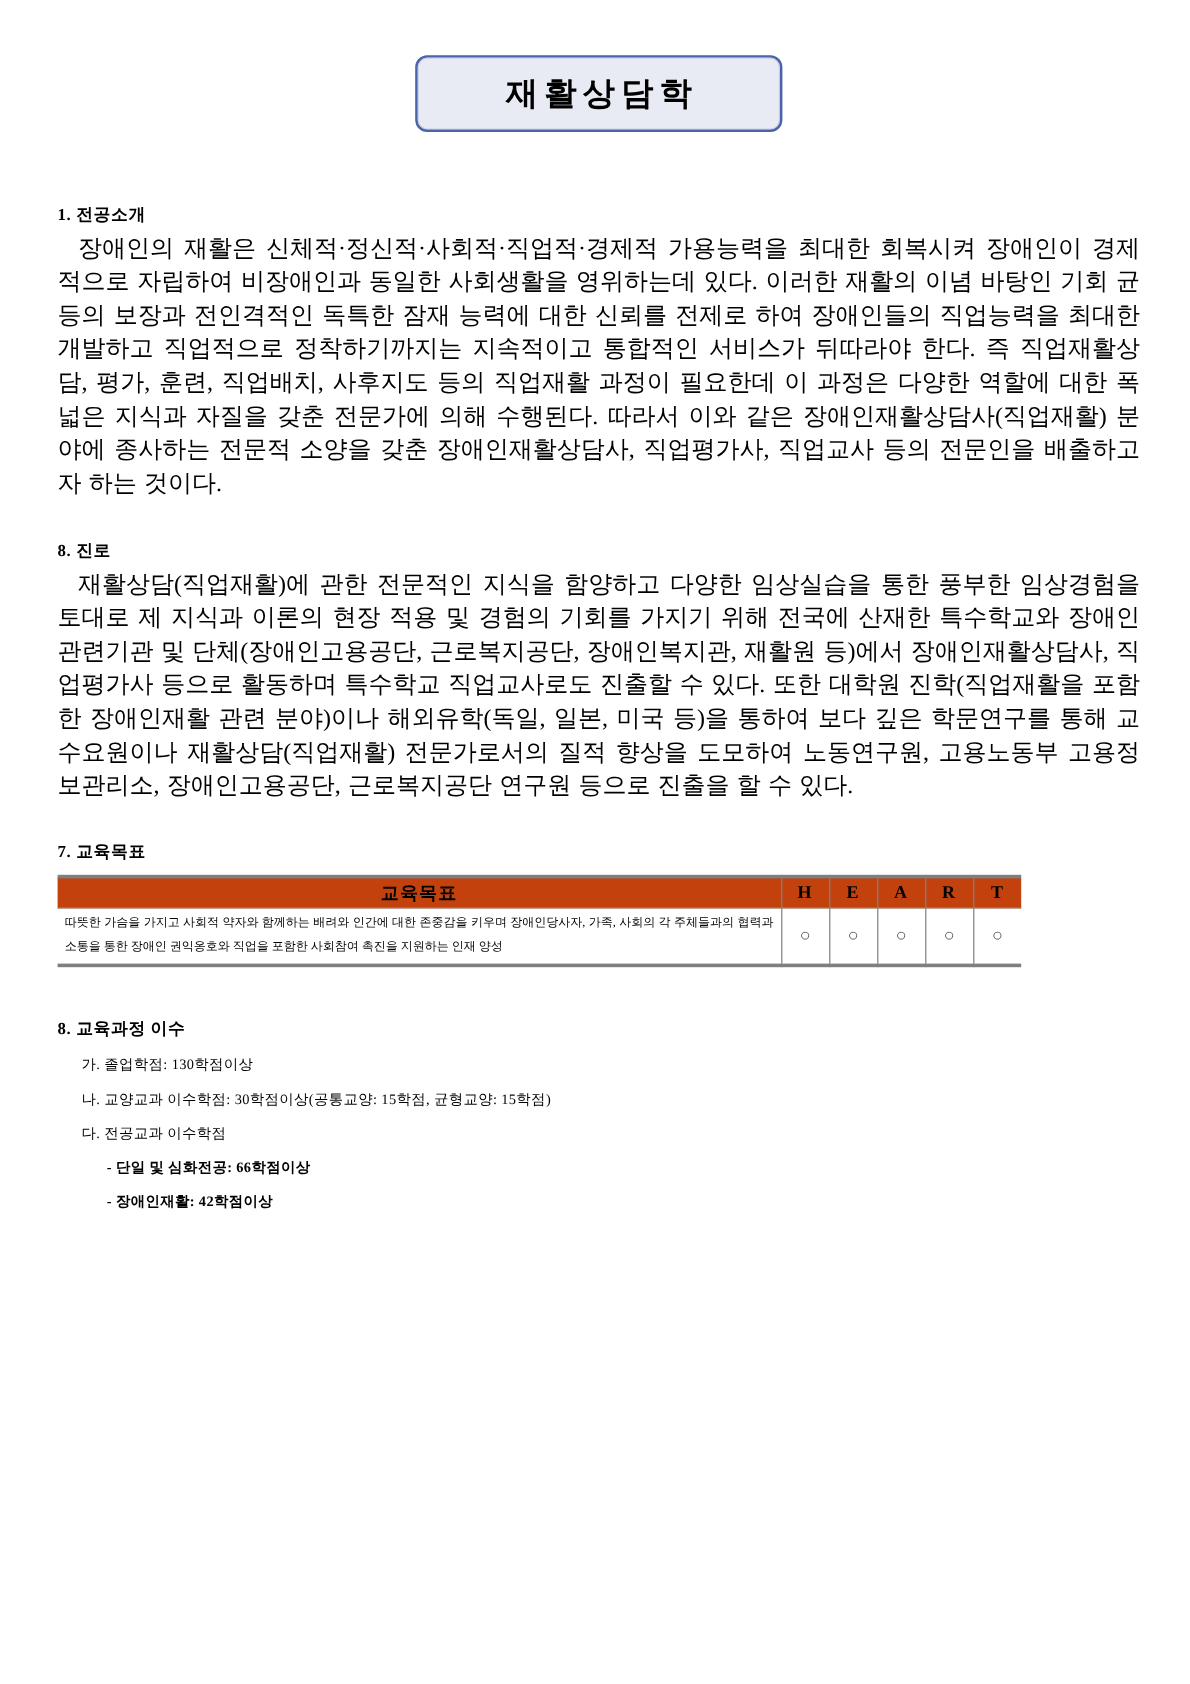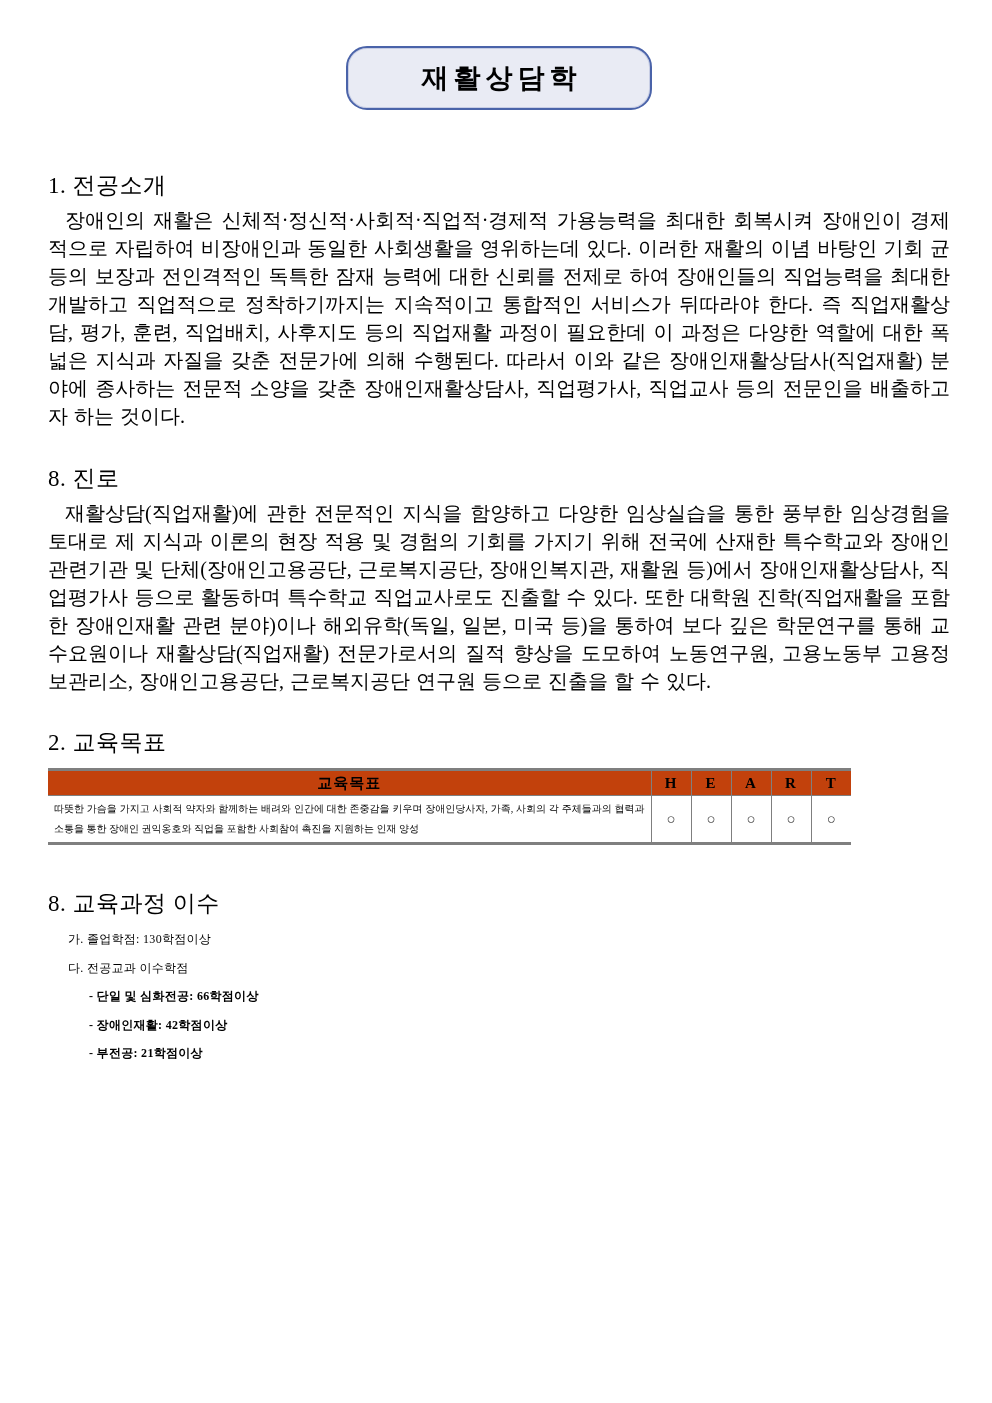--- a/index.html
+++ b/index.html
@@ -12,35 +12,35 @@
     font-family:"Liberation Serif","DejaVu Serif",serif;
     color:#000;
     padding:46px 42px 0 48px;
   }
   .title-box {
     width:302px;
     height:60px;
     margin:0 auto;
     border:2px solid #4a63a9;
     background:#e9ebf4;
-    border-radius:21px;
+    border-radius:10px;
     display:flex;
     align-items:center;
     justify-content:center;
     box-shadow:inset 0 0 0 1px #c7cde4;
   }
   .title-box .title-text {
     font-size:27px;
     font-weight:bold;
     letter-spacing:5px;
     padding-left:5px; 
   }
   .section-heading {
-    font-size:23px;
-    font-weight:normal;
+    font-size:14px;
+    font-weight:bold;
     margin:0;
     letter-spacing:0.5px;
   }
   .sec1 { margin-top:60px; }
   .sec2 { margin-top:33px; }
   .sec3 { margin-top:32px; }
   .sec4 { margin-top:43px; }
   .body-text {
     font-size:20px;
     line-height:28px;
@@ -107,21 +107,21 @@
     <h2 class="section-heading">1. 전공소개</h2>
     <p class="body-text">장애인의 재활은 신체적·정신적·사회적·직업적·경제적 가용능력을 최대한 회복시켜 장애인이 경제적으로 자립하여 비장애인과 동일한 사회생활을 영위하는데 있다. 이러한 재활의 이념 바탕인 기회 균등의 보장과 전인격적인 독특한 잠재 능력에 대한 신뢰를 전제로 하여 장애인들의 직업능력을 최대한 개발하고 직업적으로 정착하기까지는 지속적이고 통합적인 서비스가 뒤따라야 한다. 즉 직업재활상담, 평가, 훈련, 직업배치, 사후지도 등의 직업재활 과정이 필요한데 이 과정은 다양한 역할에 대한 폭넓은 지식과 자질을 갖춘 전문가에 의해 수행된다. 따라서 이와 같은 장애인재활상담사(직업재활) 분야에 종사하는 전문적 소양을 갖춘 장애인재활상담사, 직업평가사, 직업교사 등의 전문인을 배출하고자 하는 것이다.</p>
   </div>
 
   <div class="section sec2">
     <h2 class="section-heading">8. 진로</h2>
     <p class="body-text">재활상담(직업재활)에 관한 전문적인 지식을 함양하고 다양한 임상실습을 통한 풍부한 임상경험을 토대로 제 지식과 이론의 현장 적용 및 경험의 기회를 가지기 위해 전국에 산재한 특수학교와 장애인 관련기관 및 단체(장애인고용공단, 근로복지공단, 장애인복지관, 재활원 등)에서 장애인재활상담사, 직업평가사 등으로 활동하며 특수학교 직업교사로도 진출할 수 있다. 또한 대학원 진학(직업재활을 포함한 장애인재활 관련 분야)이나 해외유학(독일, 일본, 미국 등)을 통하여 보다 깊은 학문연구를 통해 교수요원이나 재활상담(직업재활) 전문가로서의 질적 향상을 도모하여 노동연구원, 고용노동부 고용정보관리소, 장애인고용공단, 근로복지공단 연구원 등으로 진출을 할 수 있다.</p>
   </div>
 
   <div class="section sec3">
-    <h2 class="section-heading">2. 교육목표</h2>
+    <h2 class="section-heading">7. 교육목표</h2>
     <table class="goals">
       <colgroup>
         <col class="goal-col">
         <col class="mark-col">
           <col class="mark-col">
           <col class="mark-col">
           <col class="mark-col">
           <col class="mark-col">
       </colgroup>
       <thead>
@@ -144,20 +144,20 @@
           <td class="mark-cell">○</td>
         </tr>
       </tbody>
     </table>
   </div>
 
   <div class="section sec4">
     <h2 class="section-heading">8. 교육과정 이수</h2>
     <div class="list">
       <div class="list-item l1">가. 졸업학점: 130학점이상</div>
+      <div class="list-item l1">나. 교양교과 이수학점: 30학점이상(공통교양: 15학점, 균형교양: 15학점)</div>
       <div class="list-item l1">다. 전공교과 이수학점</div>
       <div class="list-item l2">- 단일 및 심화전공: 66학점이상</div>
       <div class="list-item l2">- 장애인재활: 42학점이상</div>
-      <div class="list-item l2">- 부전공: 21학점이상</div>
     </div>
   </div>
 
 </div>
 
 </body></html>

